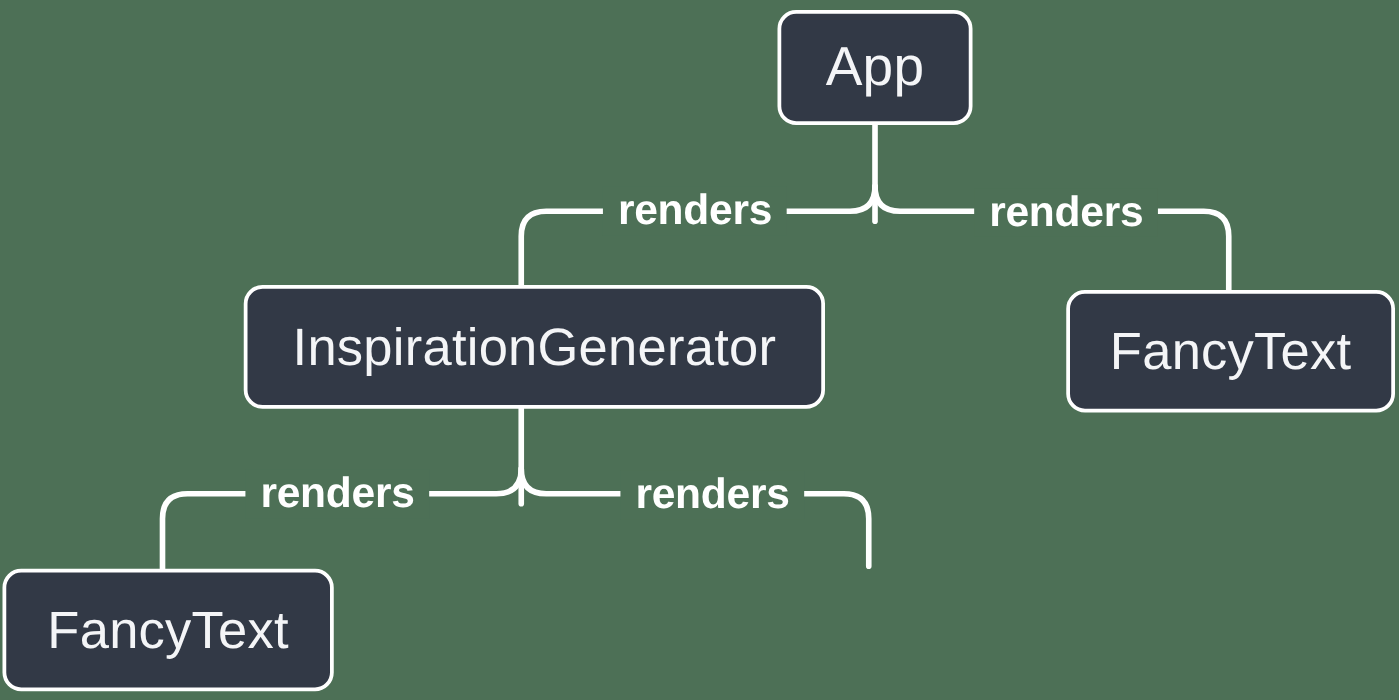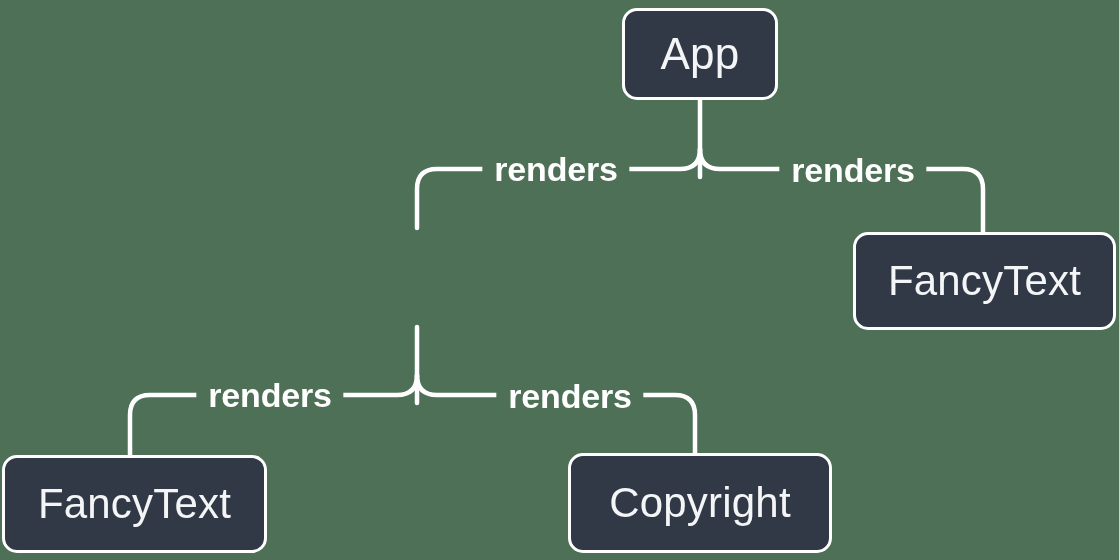--- a/index.html
+++ b/index.html
@@ -85,31 +85,31 @@
     <path d="M 700 149 Q 700 169 720 169 L 963 169 Q 983 169 983 189 L 983 232"></path>
     <path d="M 417 327 L 417 403"></path>
     <path d="M 417 375 Q 417 395 397 395 L 150 395 Q 130 395 130 415 L 130 455"></path>
     <path d="M 417 375 Q 417 395 437 395 L 675 395 Q 695 395 695 415 L 695 453"></path>
   </svg>
 
   <div class="node node-app">
     <span class="node-label">App</span>
   </div>
 
+  <div class="node node-inspiration">
+    <span class="node-label">InspirationGenerator</span>
+  </div>
 
   <div class="node node-fancy-top">
     <span class="node-label">FancyText</span>
   </div>
 
   <div class="node node-fancy-bottom">
     <span class="node-label">FancyText</span>
   </div>
 
-  <div class="node node-copyright">
-    <span class="node-label">Copyright</span>
-  </div>
 
   <span class="edge-label el-top-left">renders</span>
   <span class="edge-label el-top-right">renders</span>
   <span class="edge-label el-bottom-left">renders</span>
   <span class="edge-label el-bottom-right">renders</span>
 
 </div>
 
 </body></html>

